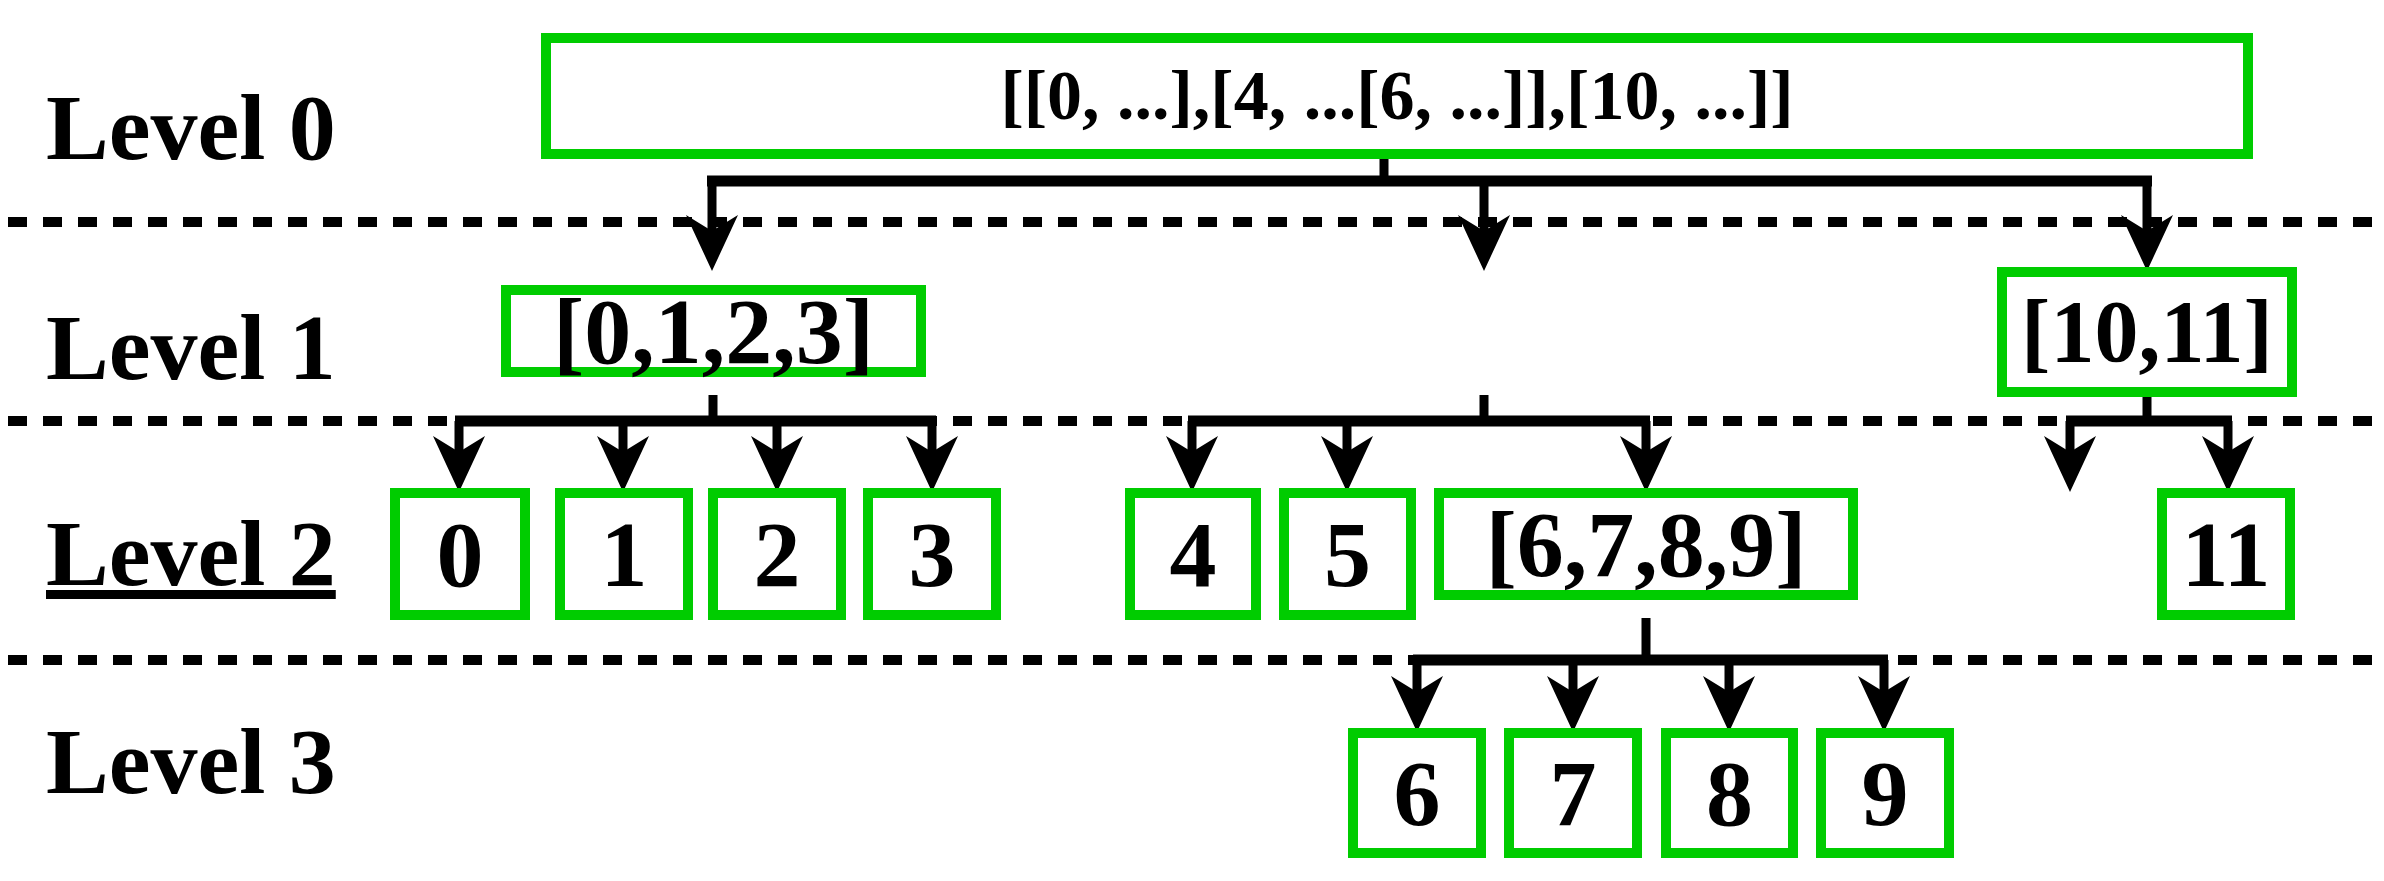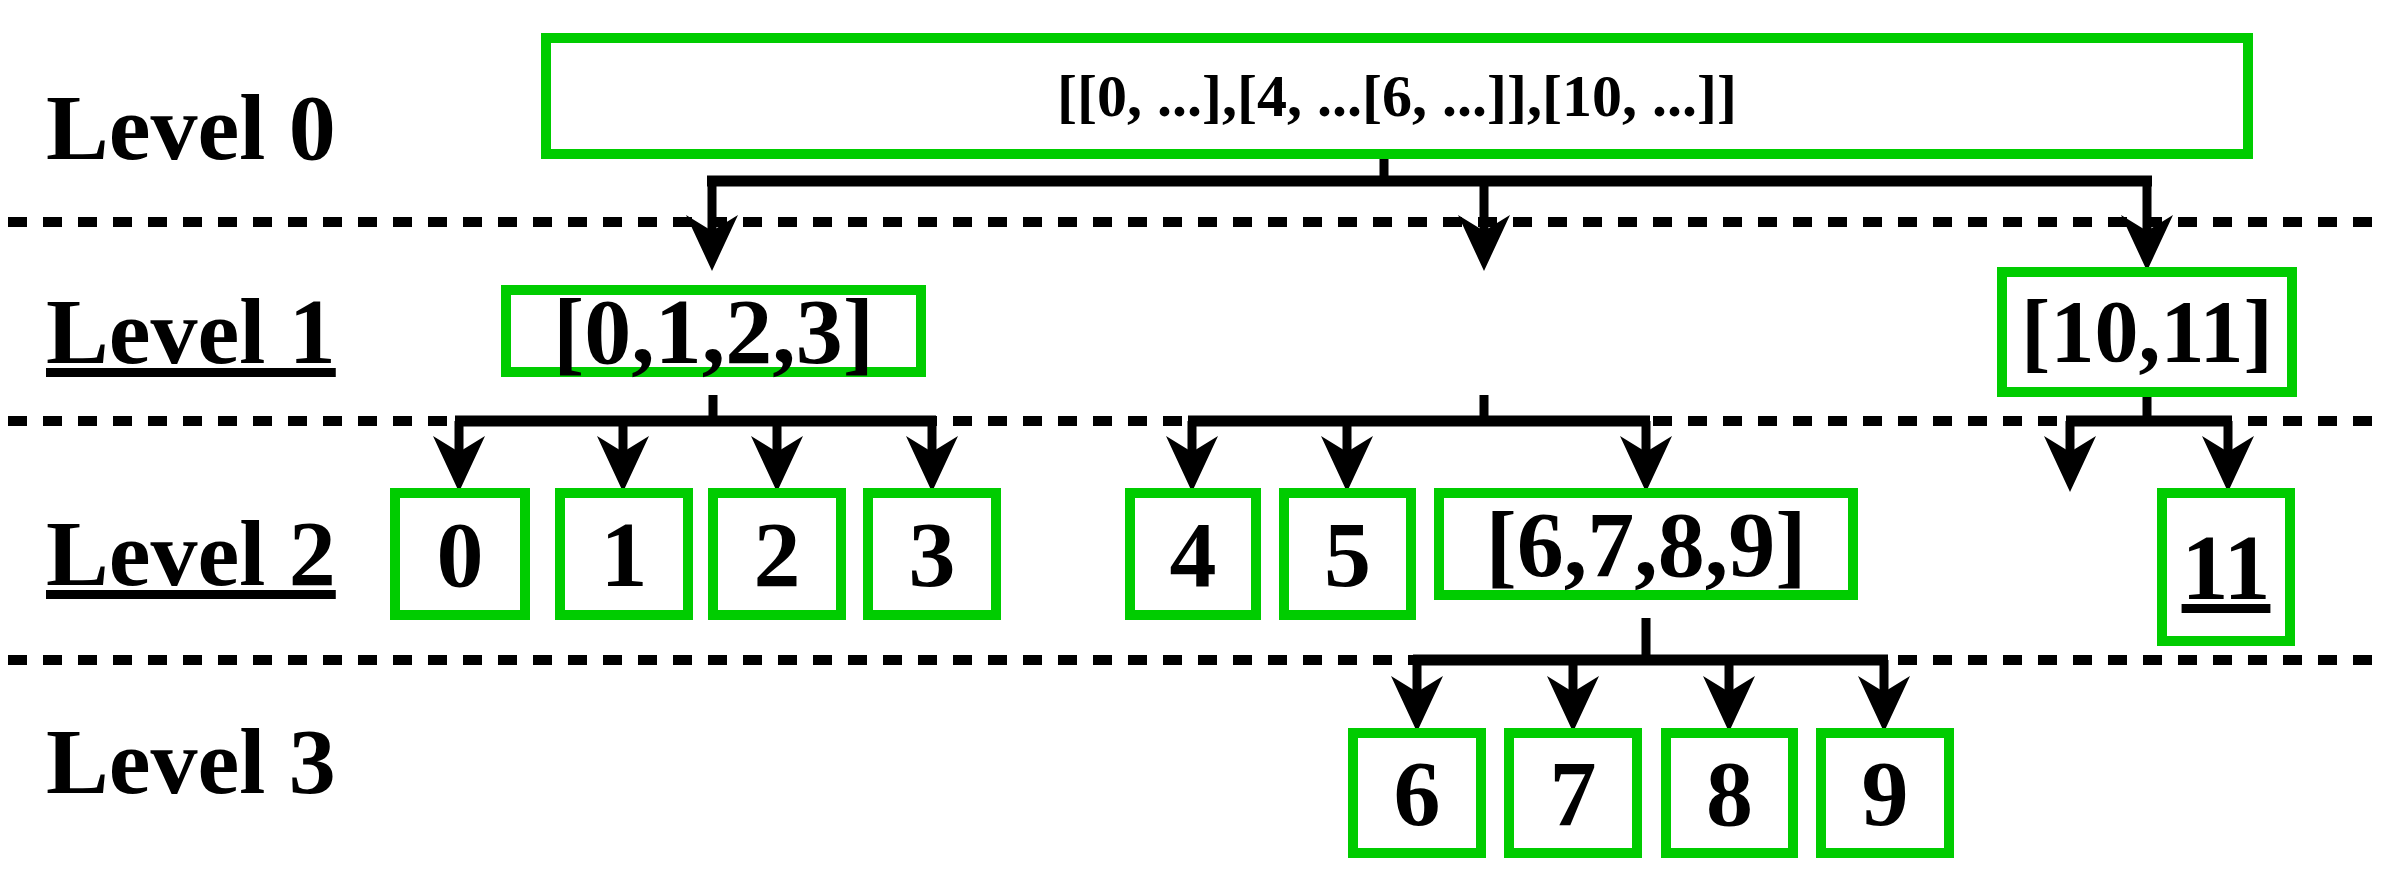--- a/index.html
+++ b/index.html
@@ -85,36 +85,36 @@
       <path class="edge-bar" d="M1413 660 L1888 660"></path>
       <path class="edge-thin" d="M1646 618 L1646 664 M1417 660 L1417 697 M1573 660 L1573 697 M1729 660 L1729 697 M1884 660 L1884 697"></path>
       <polygon class="arrow-head" points="1417,732 1391,676 1417,692 1443,676"></polygon>
       <polygon class="arrow-head" points="1573,732 1547,676 1573,692 1599,676"></polygon>
       <polygon class="arrow-head" points="1729,732 1703,676 1729,692 1755,676"></polygon>
       <polygon class="arrow-head" points="1884,732 1858,676 1884,692 1910,676"></polygon>
     </g>
   </svg>
 
   <div class="row-label" style="top:60px;margin-top:20px;">Level 0</div>
-  <div class="row-label" style="top:284px;text-decoration:underline;">Level 1</div>
+  <div class="row-label" style="top:300px;">Level 1</div>
   <div class="row-label" style="top:506px;text-decoration:underline;">Level 2</div>
   <div class="row-label" style="top:714px;">Level 3</div>
 
-  <div class="node" style="left:541px;top:33px;width:1712px;height:126px;font-size:60px;">[[0, ...],[4, ...[6, ...]],[10, ...]]</div>
+  <div class="node" style="left:541px;top:33px;width:1712px;height:126px;font-size:70px;">[[0, ...],[4, ...[6, ...]],[10, ...]]</div>
 
   <div class="node" style="left:501px;top:285px;width:425px;height:92px;">[0,1,2,3]</div>
   <div class="node" style="left:1997px;top:267px;width:300px;height:130px;font-size:88px;">[10,11]</div>
 
   <div class="node" style="left:390px;top:488px;width:140px;height:132px;">0</div>
   <div class="node" style="left:555px;top:488px;width:138px;height:132px;">1</div>
   <div class="node" style="left:708px;top:488px;width:138px;height:132px;">2</div>
   <div class="node" style="left:863px;top:488px;width:138px;height:132px;">3</div>
   <div class="node" style="left:1125px;top:488px;width:136px;height:132px;">4</div>
   <div class="node" style="left:1279px;top:488px;width:137px;height:132px;">5</div>
   <div class="node" style="left:1434px;top:488px;width:424px;height:112px;">[6,7,8,9]</div>
-  <div class="node" style="left:2157px;top:488px;width:138px;height:158px;text-decoration:underline;">11</div>
+  <div class="node" style="left:2157px;top:488px;width:138px;height:132px;">11</div>
 
   <div class="node" style="left:1348px;top:728px;width:138px;height:130px;">6</div>
   <div class="node" style="left:1504px;top:728px;width:138px;height:130px;">7</div>
   <div class="node" style="left:1661px;top:728px;width:137px;height:130px;">8</div>
   <div class="node" style="left:1816px;top:728px;width:138px;height:130px;">9</div>
 
 </div>
 
 </body></html>

